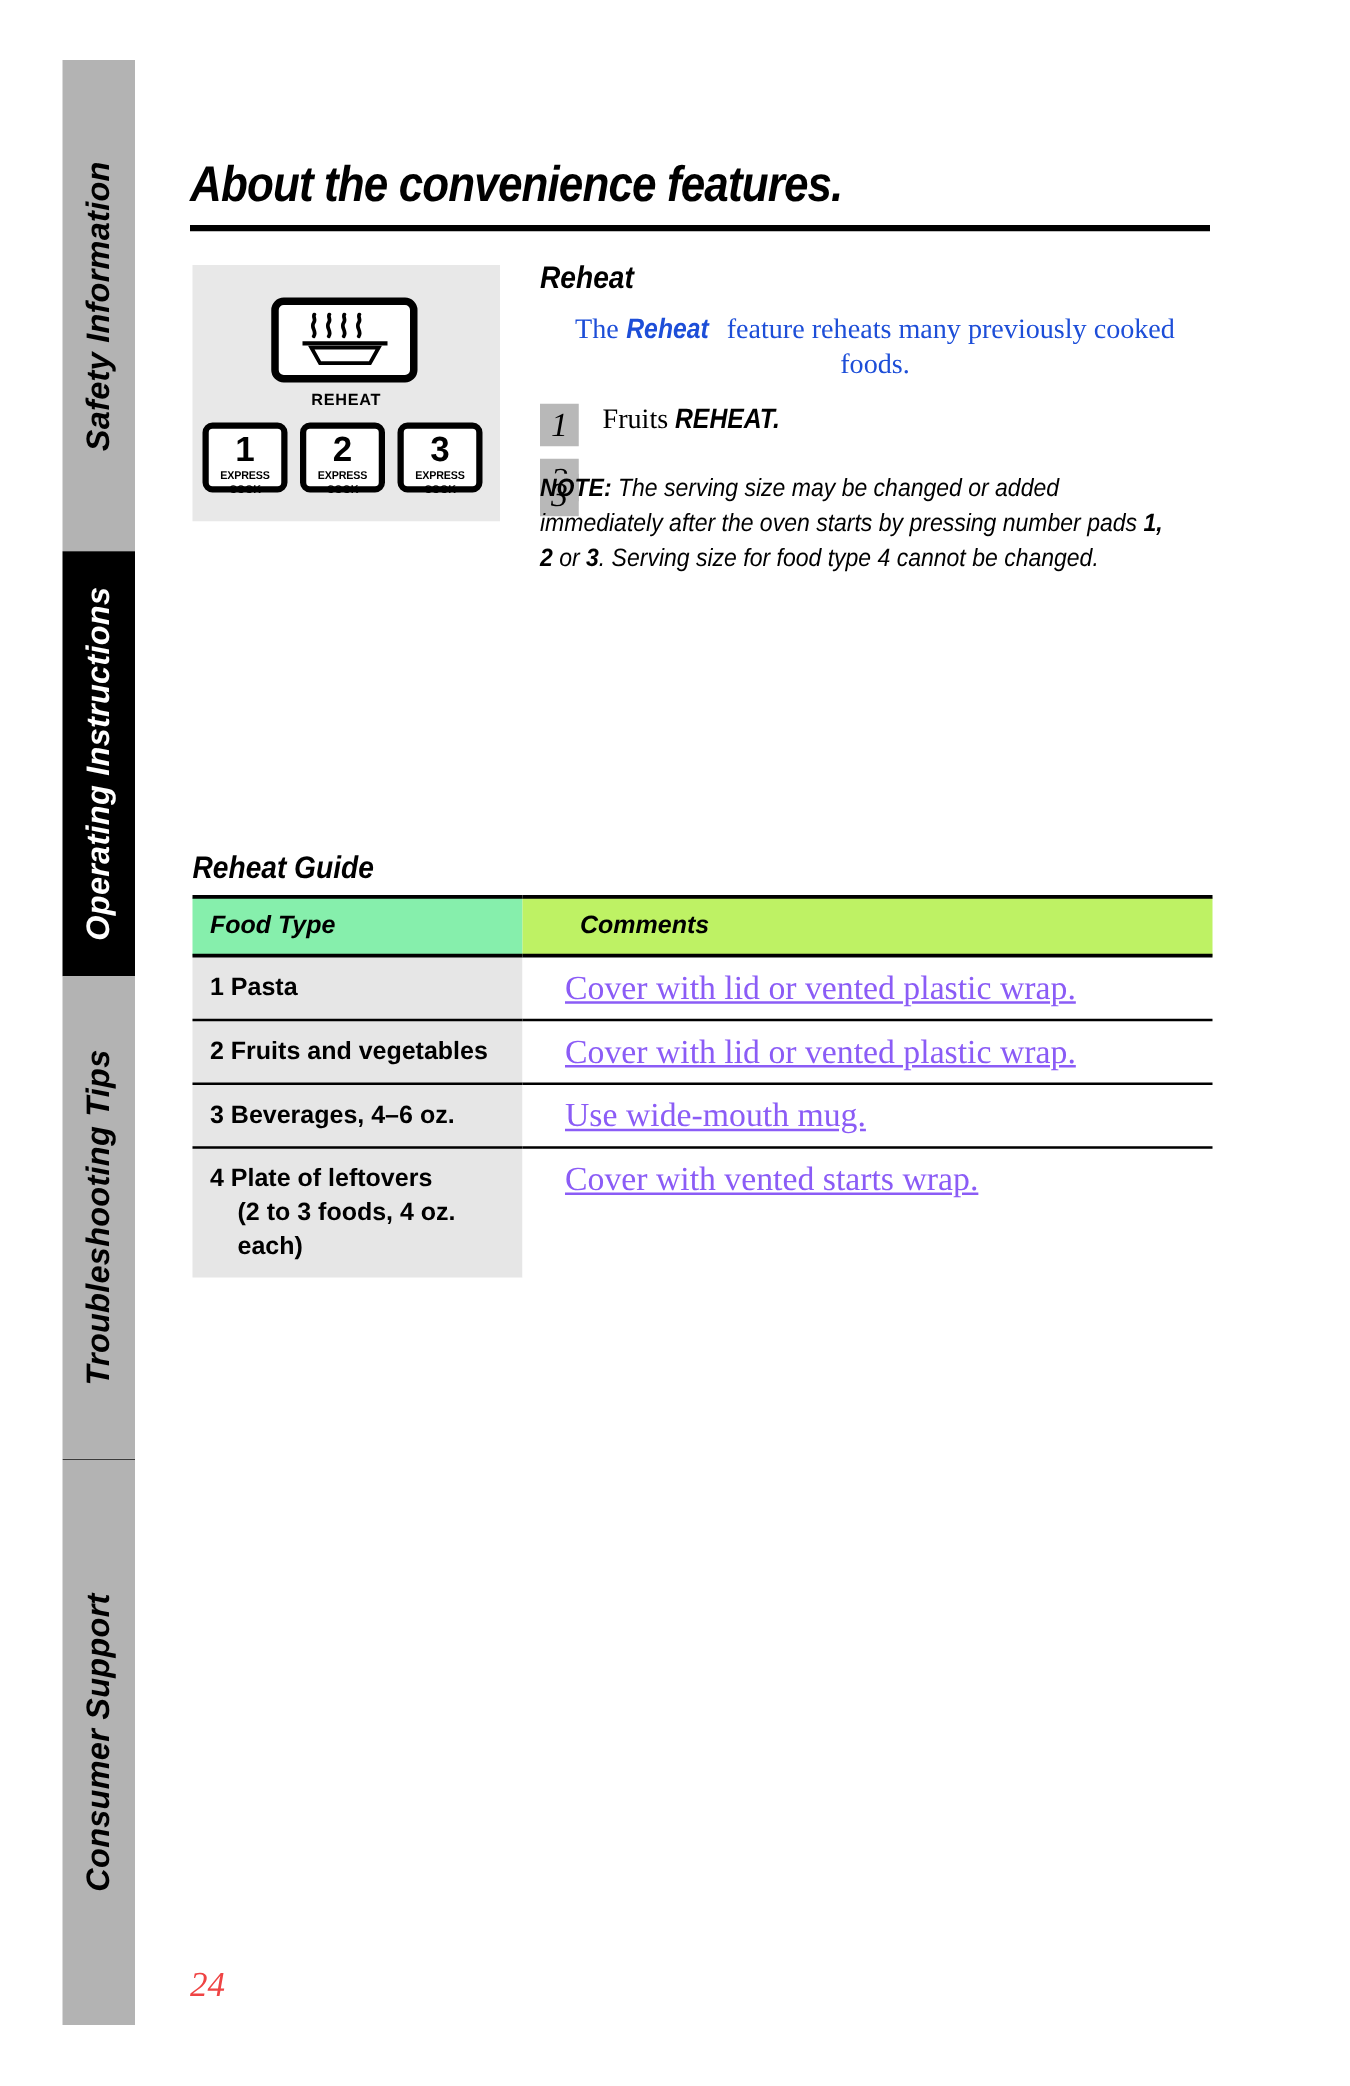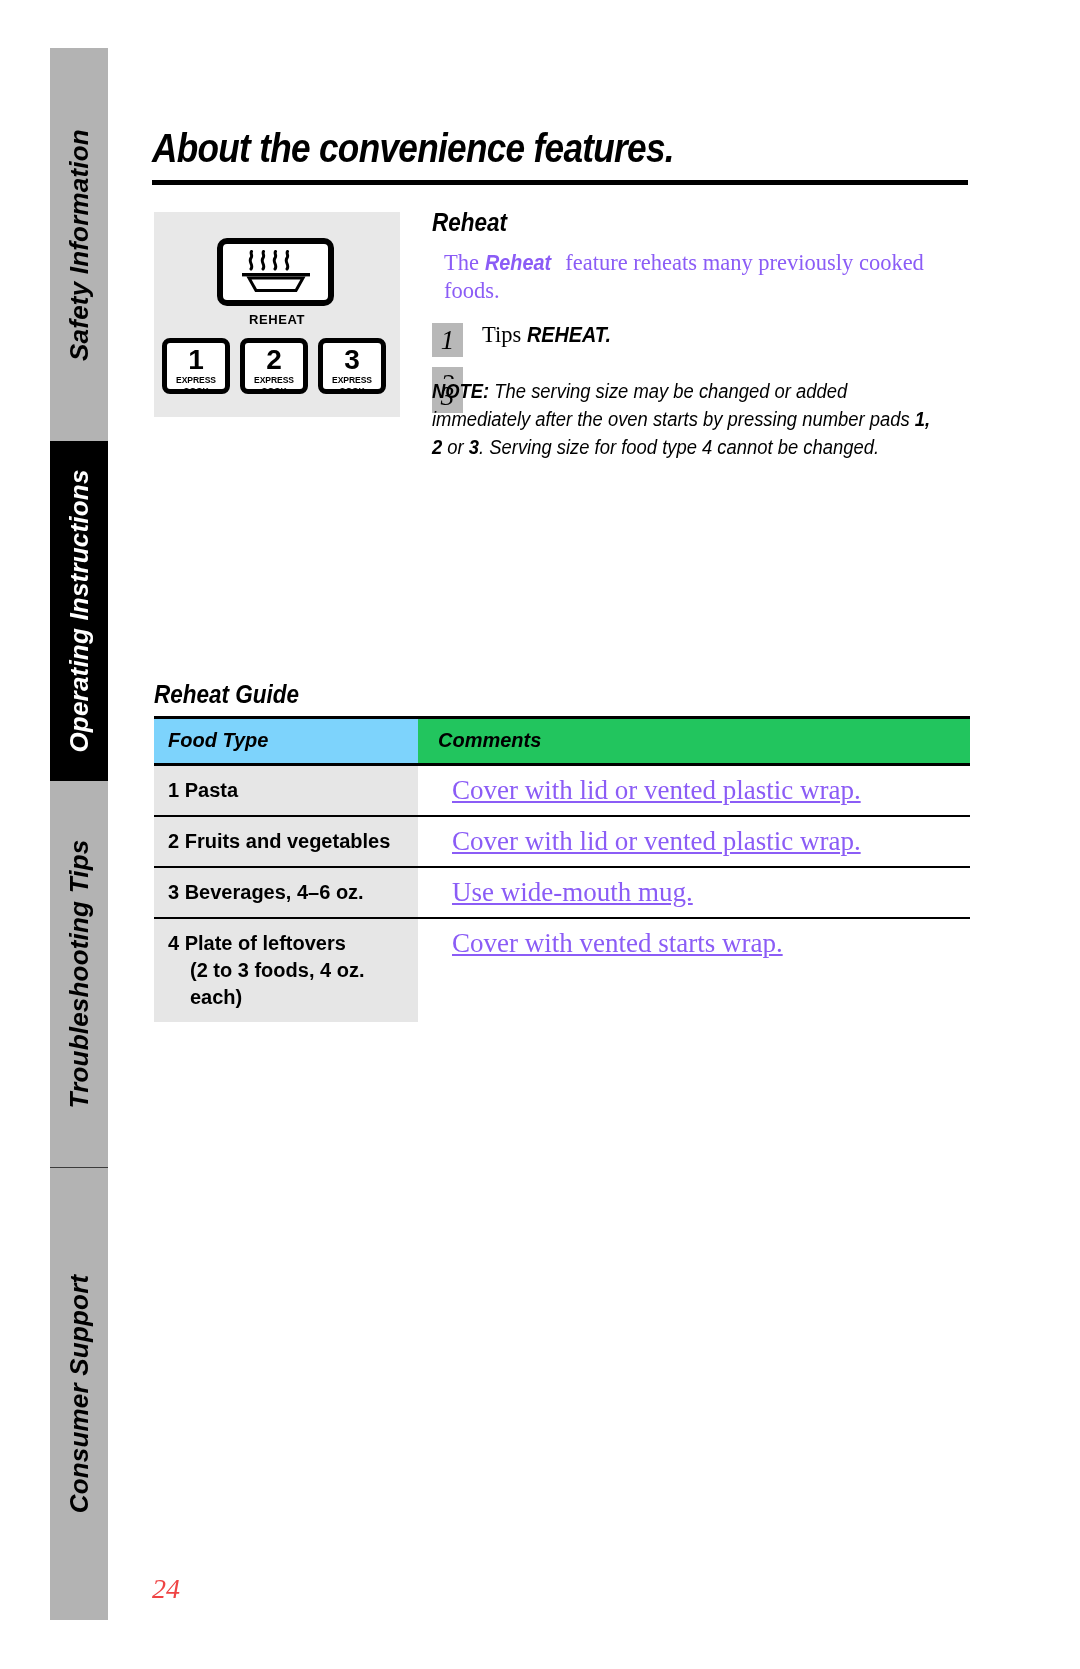--- a/index.html
+++ b/index.html
@@ -178,22 +178,23 @@
     font-size: 25px;
     color: #000;
     margin: 0 0 12px 0;
     transform: scaleX(0.9);
     transform-origin: left center;
   }
   .body-serif {
     font-family: "Liberation Serif", serif;
     font-size: 22.5px;
     line-height: 28px;
-    color: #8b5cf6;
-    margin: 12px;
+    color: #1d4ed8;
+    margin: 0;
+    text-align: center;
   }
   .cond-bi {
     font-family: "Liberation Sans", sans-serif;
     font-weight: bold;
     font-style: italic;
     display: inline-block;
     transform: scaleX(0.88);
     transform-origin: left center;
   }
   .serif-bi {
@@ -280,22 +281,22 @@
     text-align: left;
     vertical-align: middle;
     font-family: "Liberation Sans", sans-serif;
     font-weight: bold;
     font-style: italic;
     font-size: 20px;
     color: #000;
     border-top: 3px solid #000;
     border-bottom: 3px solid #000;
   }
-  #guide-table thead th.head-food { background: #7dd3fc; }
-  #guide-table thead th.head-comm { background: #22c55e; padding-left: 20px; }
+  #guide-table thead th.head-food { background: #86efac; }
+  #guide-table thead th.head-comm { background: #bef264; padding-left: 46px; }
 
   #guide-table tbody td {
     border-bottom: 2px solid #000;
     vertical-align: top;
   }
   #guide-table tbody td.cell-food {
     background: #e6e6e6;
     padding: 11px 0 11px 14px;
     font-family: "Liberation Sans", sans-serif;
     font-weight: bold;
@@ -384,21 +385,21 @@
   </div>
 
   <div id="right-col">
 
     <div class="sec-head">Reheat</div>
 
     <p class="body-serif"><span>The </span><span class="cond-bi">Reheat</span><span> feature reheats many previously cooked foods.</span></p>
 
     <div class="step">
       <span class="step-num">1</span>
-      <span class="step-body"><span>Tips </span><span class="cond-bi">REHEAT.</span></span>
+      <span class="step-body"><span>Fruits </span><span class="cond-bi">REHEAT.</span></span>
     </div>
 
     <div class="step">
       <span class="step-num">2</span>
     </div>
 
     <div class="step" style="margin-top:28px;">
       <span class="step-num">3</span>
     </div>
 

